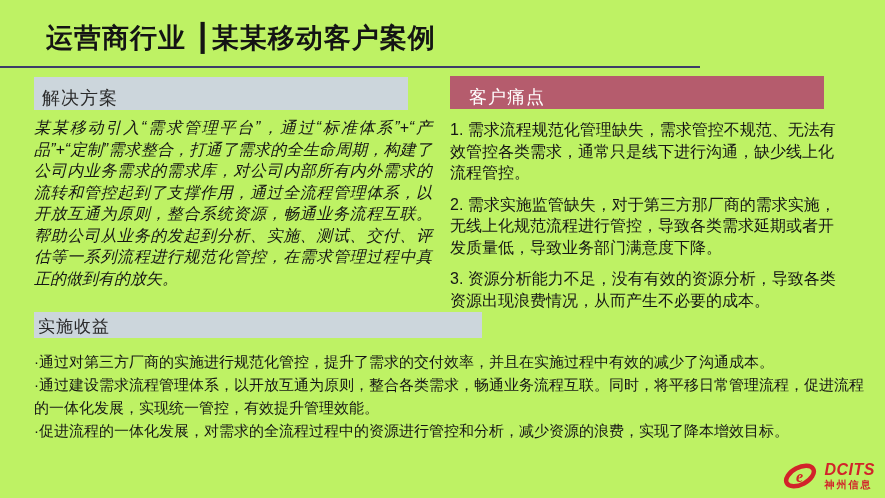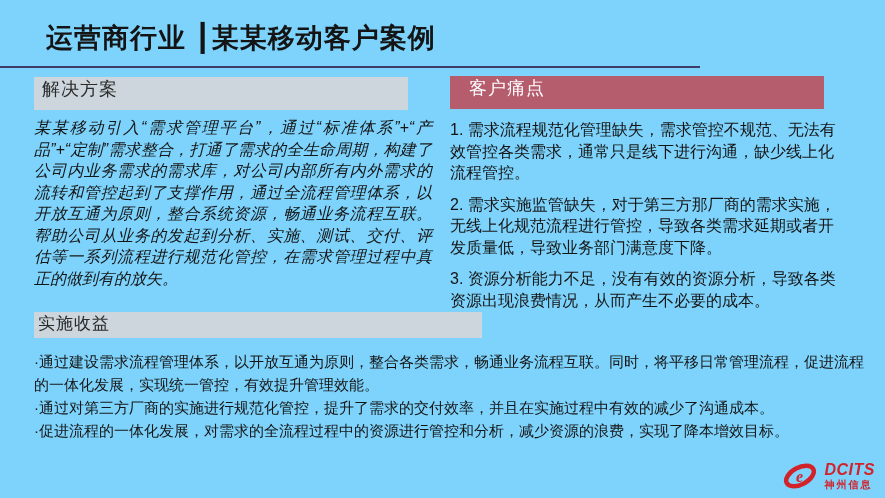--- a/index.html
+++ b/index.html
@@ -1,28 +1,28 @@
 <!DOCTYPE html>
 <html><head>
 <meta charset="utf-8">
 <style>
   html,body{margin:0;padding:0;background:#fff;}
   .slide{
-    position:relative;width:885px;height:498px;background:#7dd3fc;overflow:hidden;
+    position:relative;width:885px;height:498px;background:#bef264;overflow:hidden;
     font-family:"Liberation Sans","DejaVu Sans",sans-serif;color:#111;
   }
   .slide-title{
     position:absolute;left:46px;top:20px;width:700px;
     font-size:27px;font-weight:700;color:#141414;letter-spacing:1px;white-space:nowrap;
   }
   .title-rule{
     position:absolute;left:0;top:66px;width:700px;height:2px;background:#3d3d68;
   }
   .section-bar{
-    position:absolute;height:33px;display:flex;align-items:flex-start;
+    position:absolute;height:33px;display:flex;align-items:flex-end;
     font-size:18px;letter-spacing:1px;
   }
   .bar-gray{background:#ccd6dc;color:#2b2b2b;}
   .bar-red{background:#b55c6d;color:#ffffff;}
   .sol-bar{left:34px;top:77px;width:374px;padding-left:8px;box-sizing:border-box;}
   .pain-bar{left:450px;top:76px;width:374px;padding-left:19px;box-sizing:border-box;}
   .ben-bar{left:34px;top:312px;width:448px;height:26px;padding-left:4px;box-sizing:border-box;font-size:17px;}
   .sol-body{
     position:absolute;left:34px;top:117px;width:398px;
     font-size:16px;line-height:21.5px;text-align:justify;color:#151515;font-style:italic;
@@ -63,22 +63,22 @@
   <div class="pain-body">
     <p>1.  需求流程规范化管理缺失，需求管控不规范、无法有效管控各类需求，通常只是线下进行沟通，缺少线上化流程管控。</p>
     <p>2.  需求实施监管缺失，对于第三方那厂商的需求实施，无线上化规范流程进行管控，导致各类需求延期或者开发质量低，导致业务部门满意度下降。</p>
     <p>3.  资源分析能力不足，没有有效的资源分析，导致各类资源出现浪费情况，从而产生不必要的成本。</p>
   </div>
 
   <div class="section-bar bar-gray ben-bar">
     <span>实施收益</span>
   </div>
   <div class="ben-body">
+    <p>·通过对第三方厂商的实施进行规范化管控，提升了需求的交付效率，并且在实施过程中有效的减少了沟通成本。</p>
     <p>·通过建设需求流程管理体系，以开放互通为原则，整合各类需求，畅通业务流程互联。同时，将平移日常管理流程，促进流程的一体化发展，实现统一管控，有效提升管理效能。</p>
-    <p>·通过对第三方厂商的实施进行规范化管控，提升了需求的交付效率，并且在实施过程中有效的减少了沟通成本。</p>
     <p>·促进流程的一体化发展，对需求的全流程过程中的资源进行管控和分析，减少资源的浪费，实现了降本增效目标。</p>
   </div>
 
   <div class="logo">
     <span style="display:inline-block;line-height:0;">
       <svg width="38" height="32" viewBox="0 0 38 32" aria-hidden="true">
         <g transform="rotate(-28 17 16)">
           <ellipse cx="17" cy="16" rx="15" ry="8.5" fill="none" stroke="#d2232a" stroke-width="4.5"></ellipse>
         </g>
         <text x="13" y="22" font-size="16" font-weight="bold" font-style="italic" fill="#d2232a" font-family="Liberation Serif, DejaVu Serif, serif">e</text>

